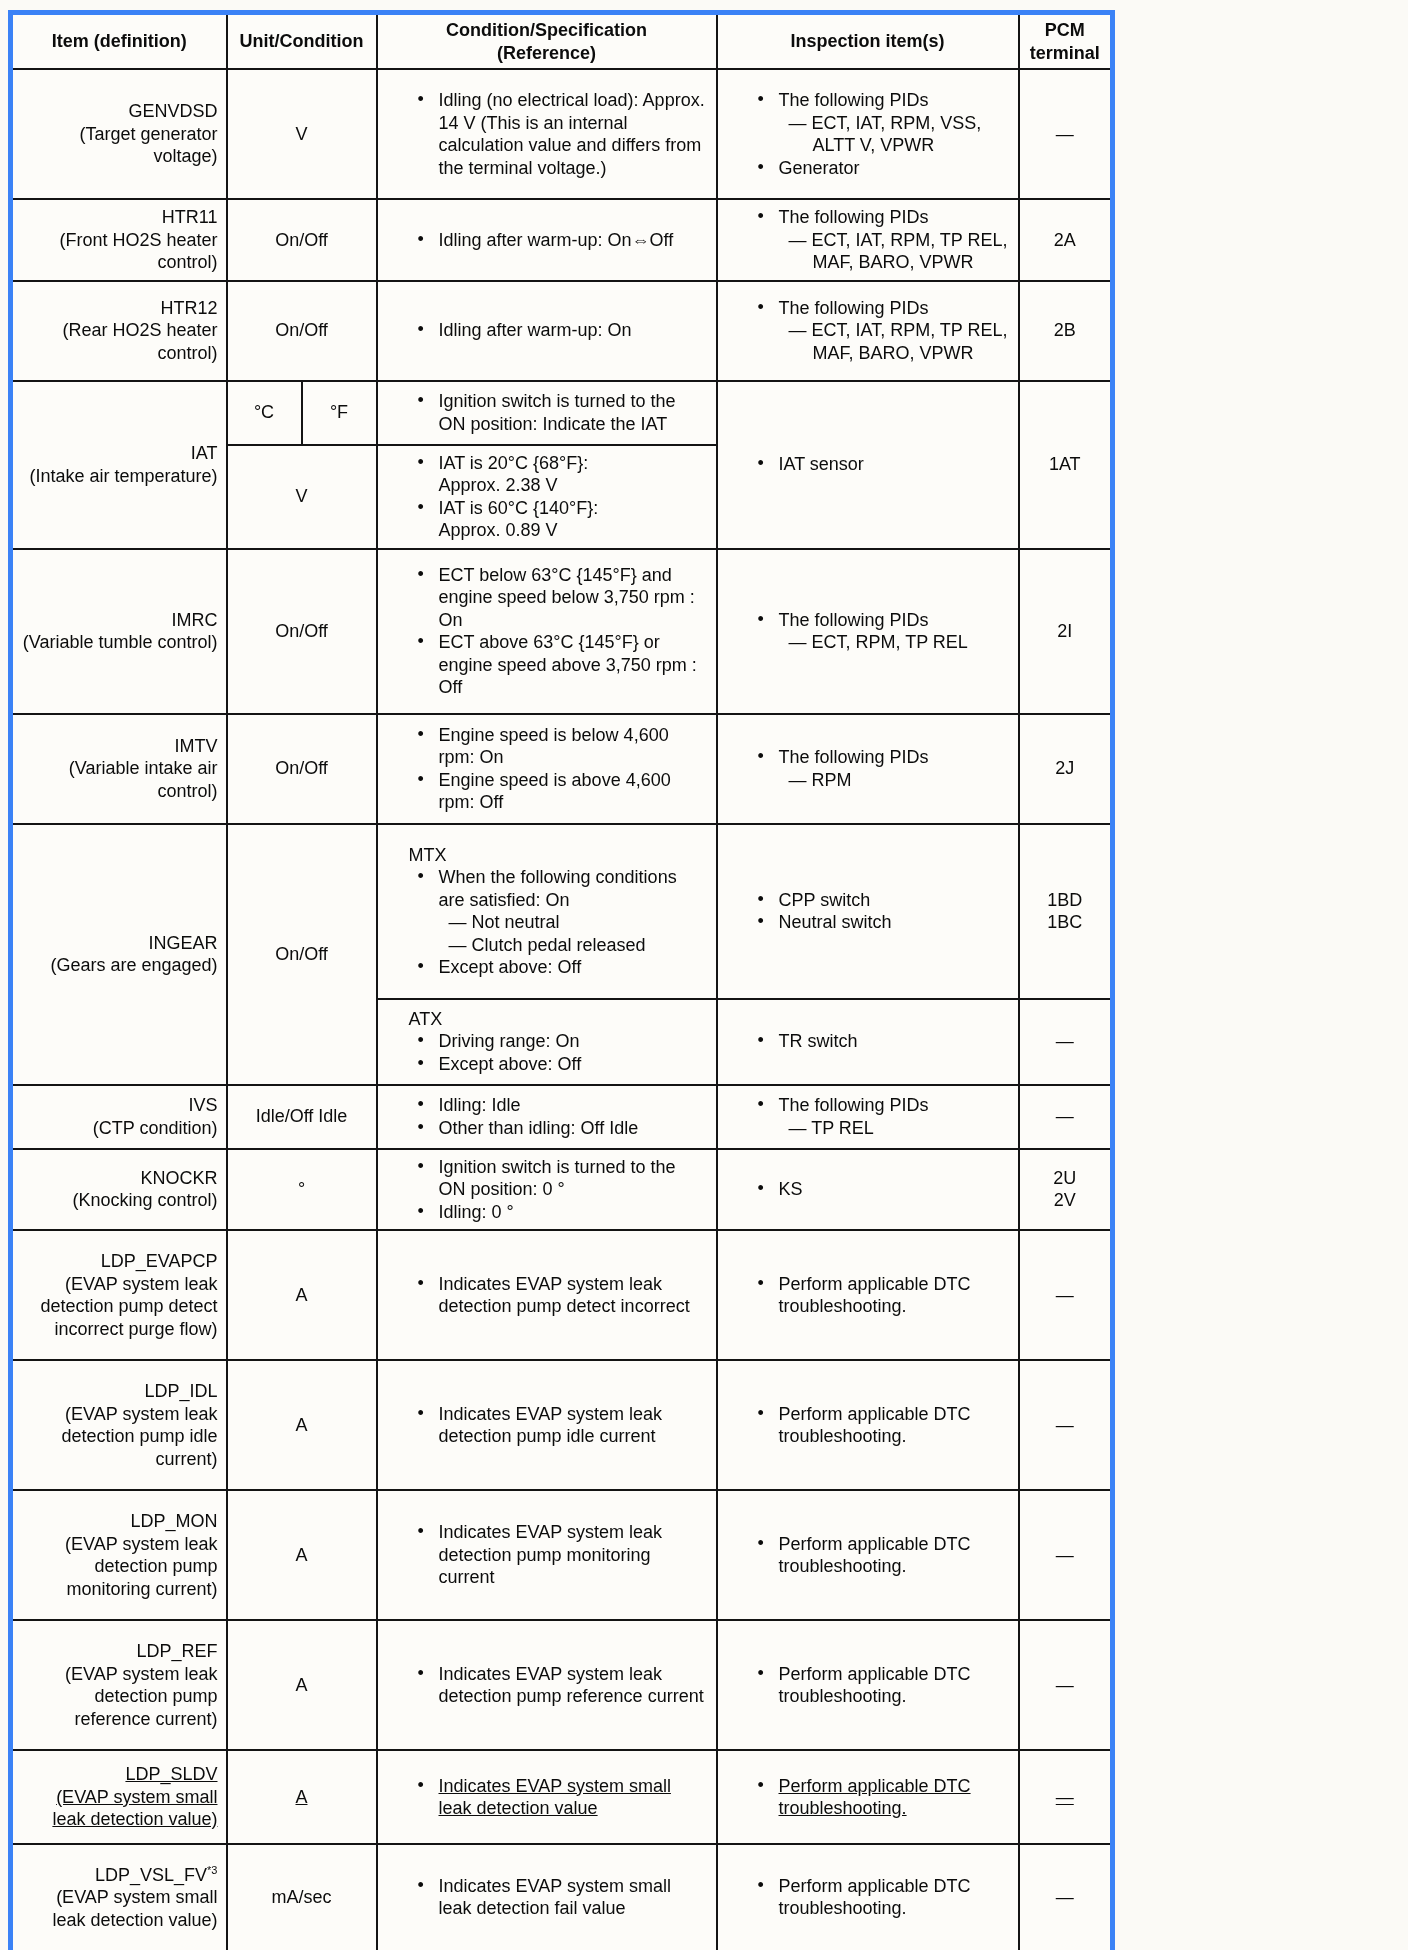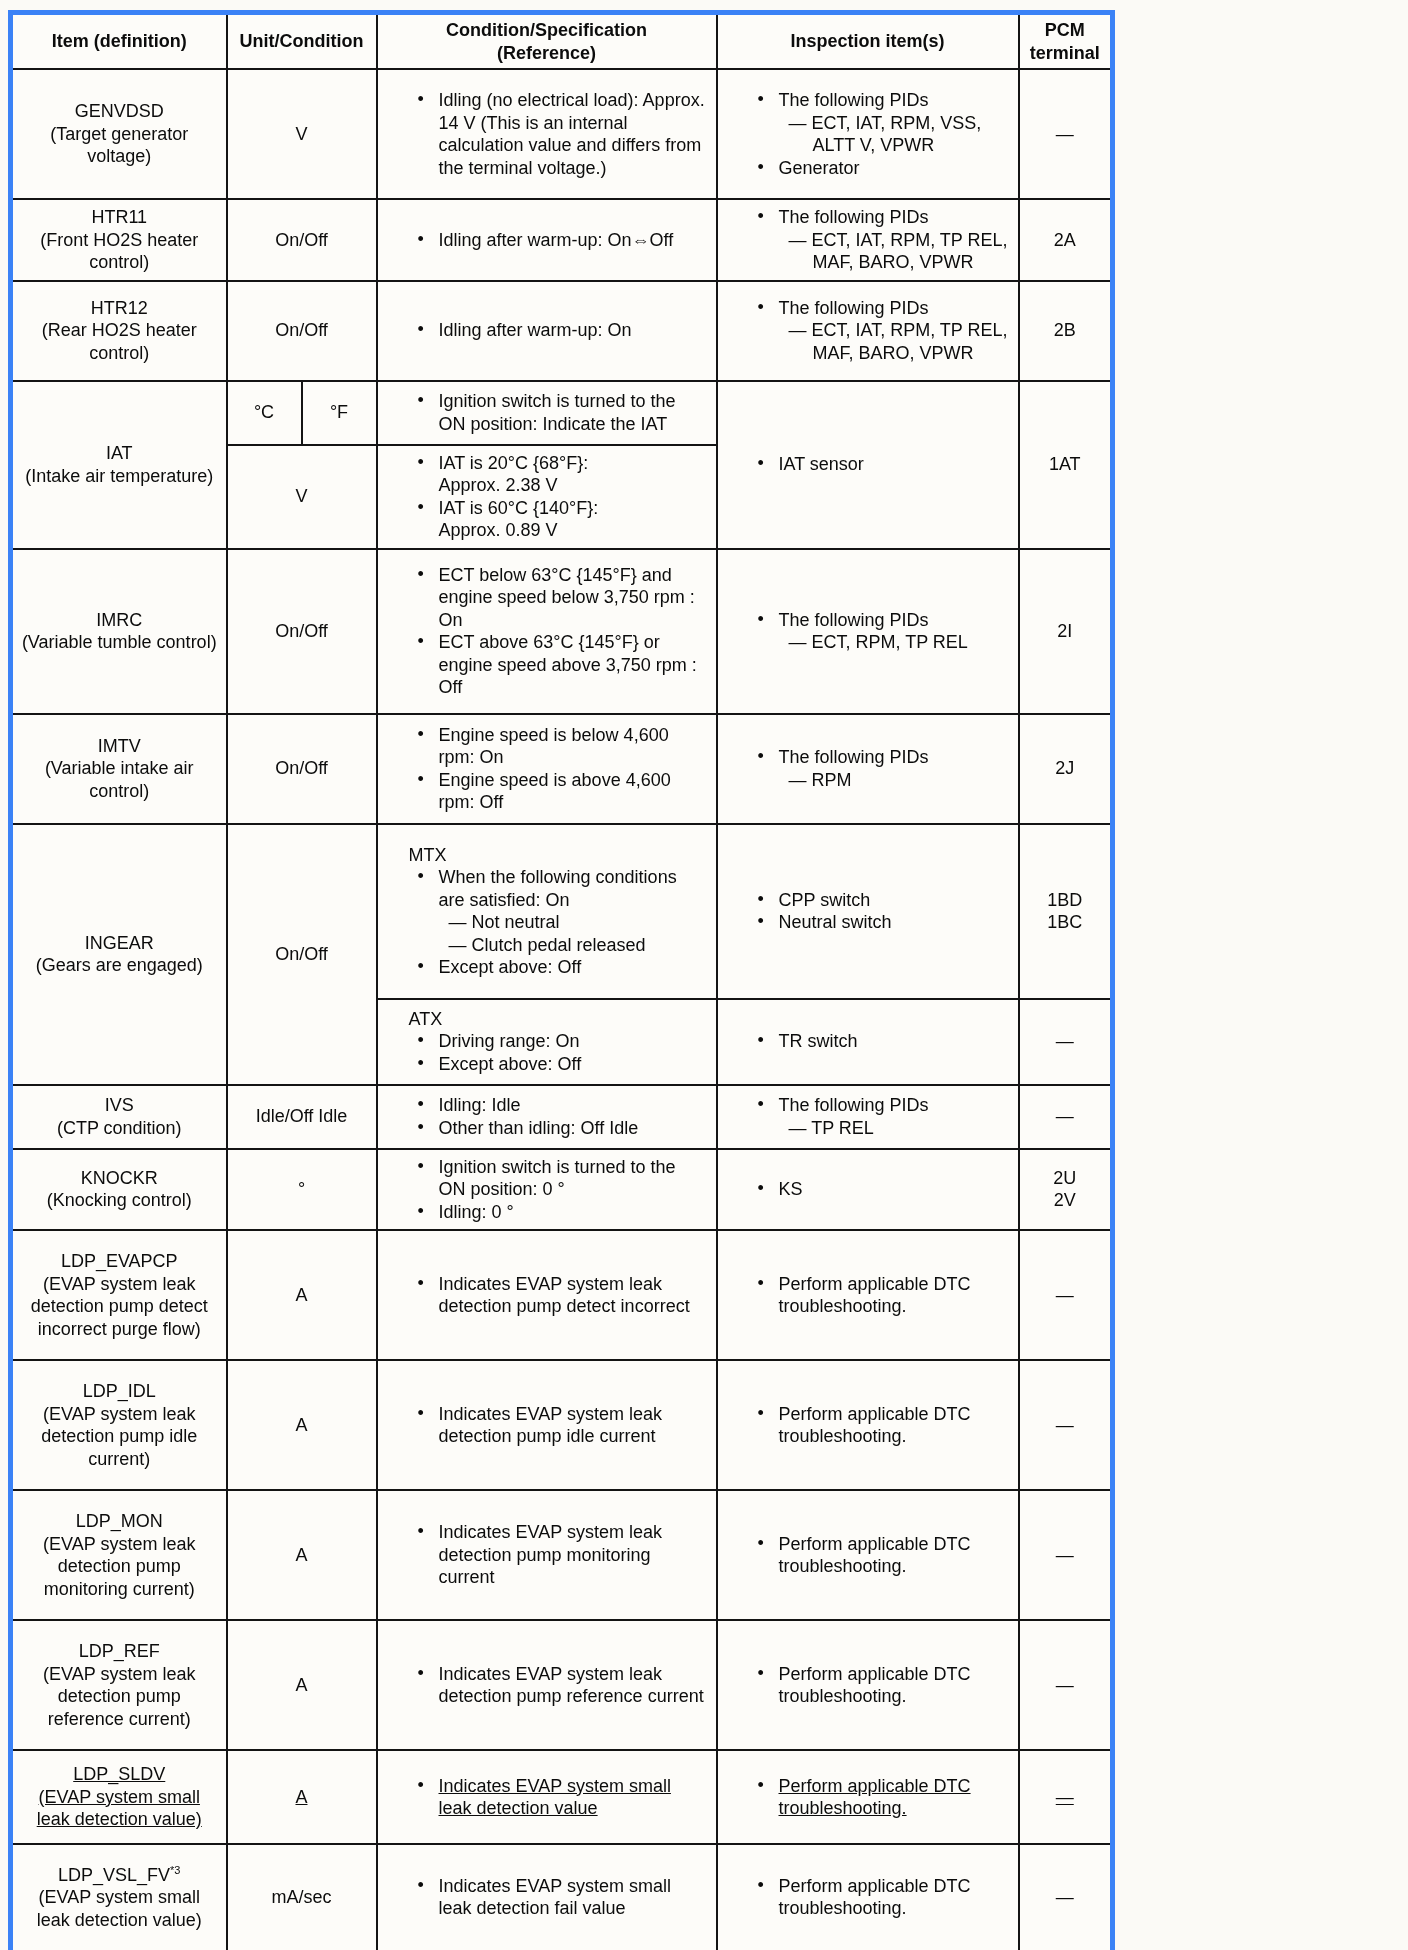--- a/index.html
+++ b/index.html
@@ -25,21 +25,21 @@
     font-size: 18px;
     line-height: 1.25;
     overflow: hidden;
   }
   .spec th {
     font-weight: bold;
     text-align: center;
     white-space: pre-line;
     padding: 4px 4px;
   }
-  .c-item { text-align: center; padding-left: 9px; vertical-align: middle; }
+  .c-item { text-align: right; padding-left: 9px; vertical-align: middle; }
   .c-unit { text-align: center; }
   .c-pcm  { text-align: center; white-space: pre-line; }
   .c-cond, .c-insp { padding: 7px 6px; }
   .line { white-space: pre-line; margin-left: 23px; }
   .line.bullet { position: relative; padding-left: 30px; }
   .line.bullet::before { content: "\2022"; position: absolute; left: 9px; top: -1px; }
   .line.sub { padding-left: 64px; text-indent: -24px; }
   .line.header { font-weight: normal; }
   sup.fnote { font-size: 11px; line-height: 0; }
   .scan-bar { width: 1104px; height: 15px; background: #0b0b0b; margin-top: 3px; }

